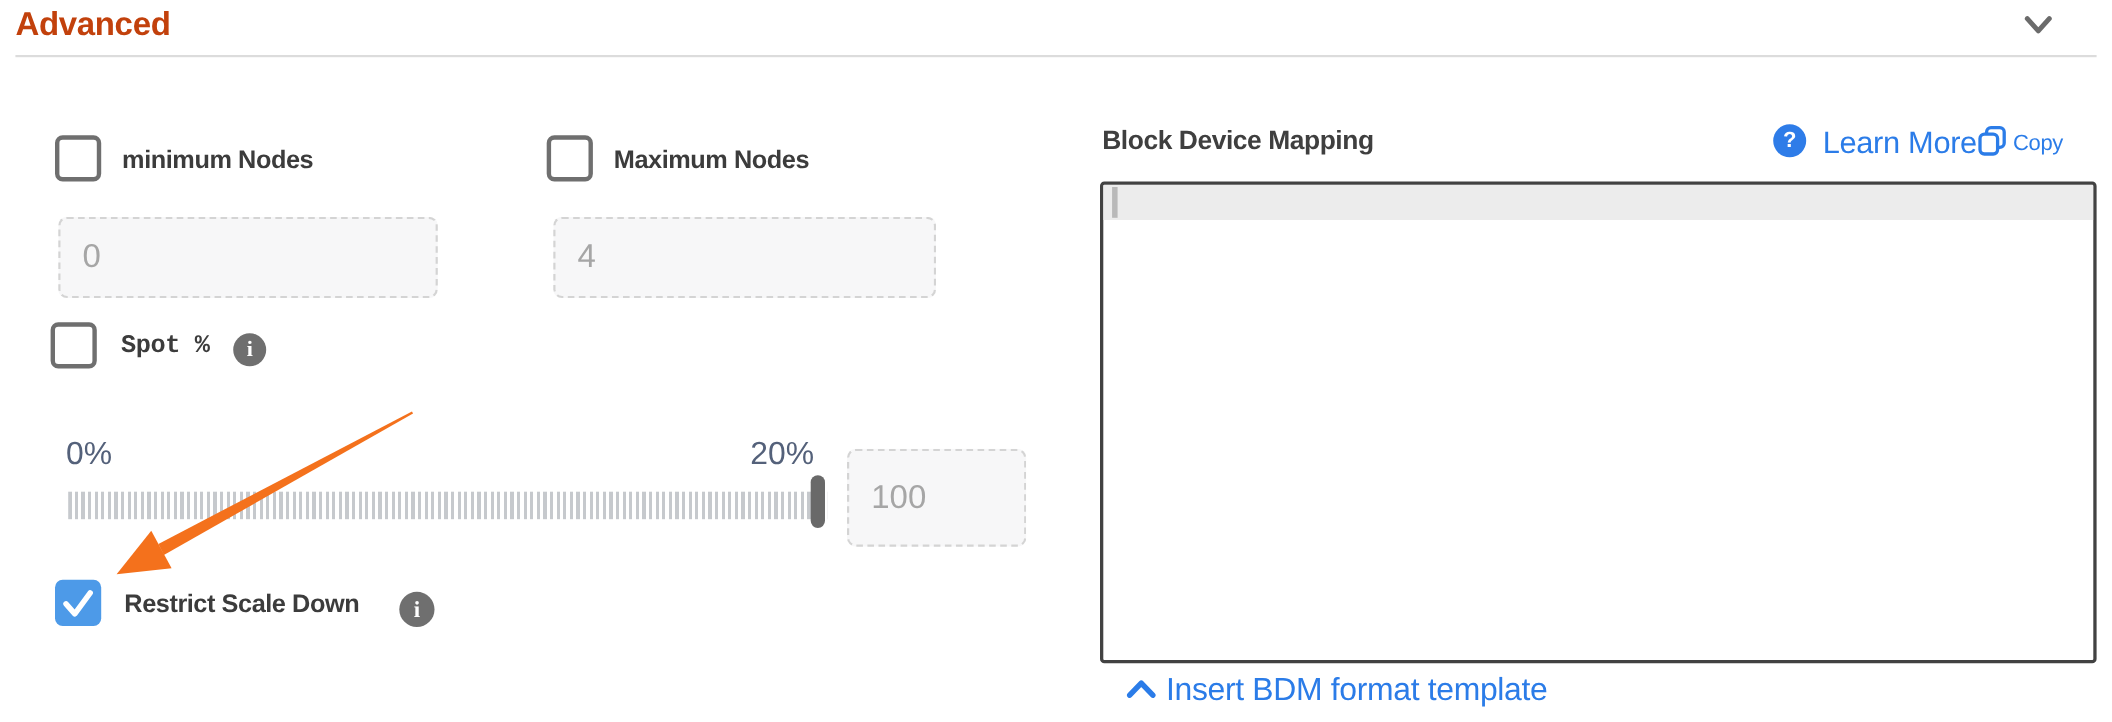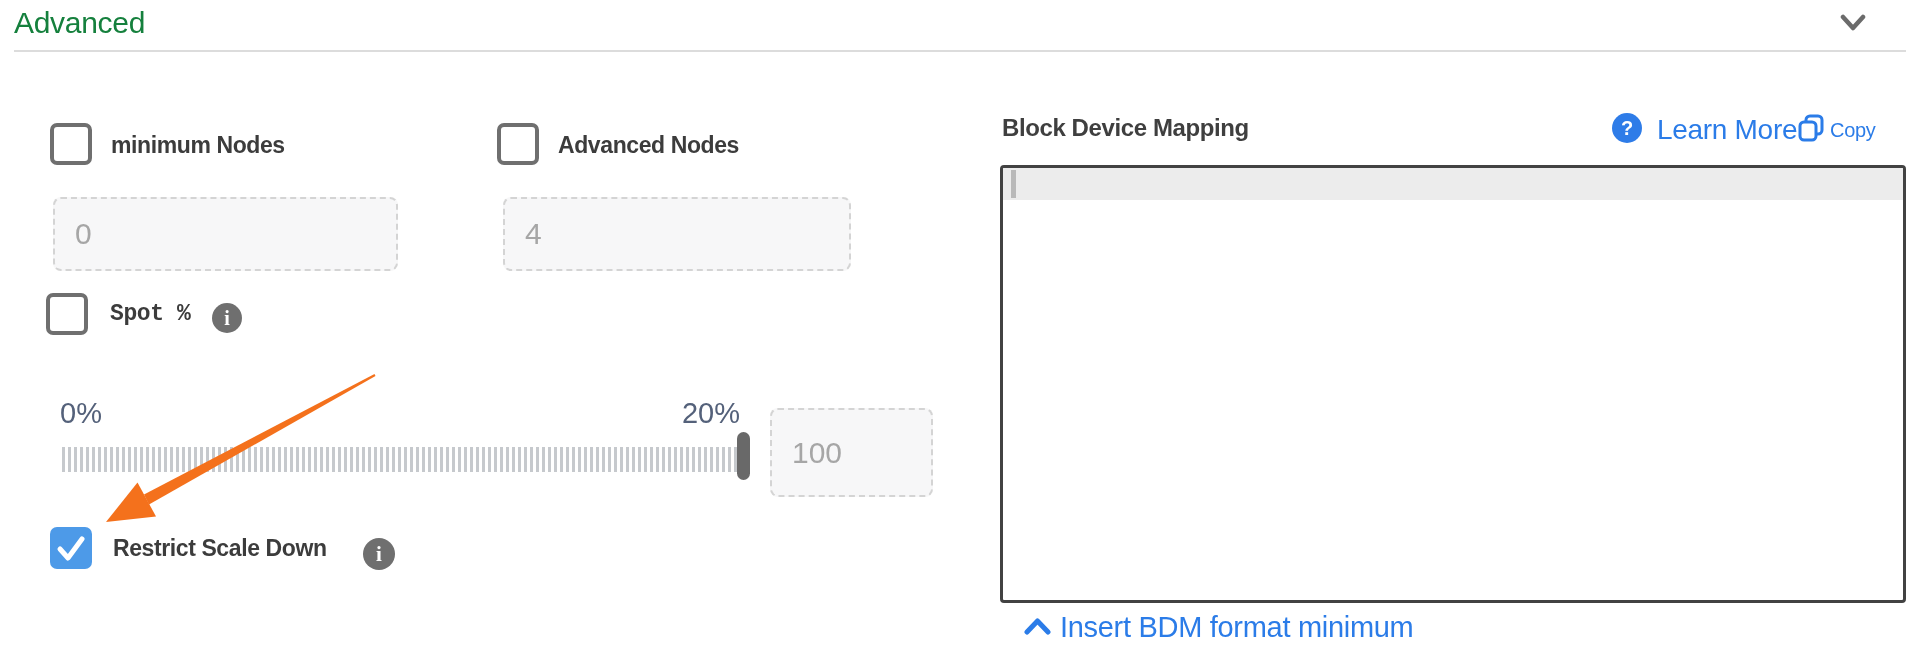--- a/index.html
+++ b/index.html
@@ -6,21 +6,21 @@
   html,body { background:#ffffff; }
   .page {
     position:relative; width:1920px; height:656px; overflow:hidden;
     background:#ffffff;
     font-family:"Liberation Sans","DejaVu Sans",sans-serif;
     color:#3d3d3d;
   }
   .abs { position:absolute; }
 
   
-  .section-title { left:14px; top:6px; font-size:30px; font-weight:400; color:#15803d; letter-spacing:-0.3px; }
+  .section-title { left:14px; top:6px; font-size:30px; font-weight:700; color:#c2410c; letter-spacing:-0.3px; }
   .header-chevron { left:1840px; top:13px; width:26px; height:19px; cursor:pointer; }
   .divider { left:14px; top:50px; width:1892px; height:2px; background:#dcdcdc; }
 
   
   .cbx {
     width:42px; height:42px; border:4px solid #6f6f6f; border-radius:7px;
     background:#fff; cursor:pointer;
   }
   .cbx.checked { border:none; background:#4d9ae8; }
   .cbx.checked svg { display:block; }
@@ -72,21 +72,21 @@
   <div class="abs section-title">Advanced</div>
   <svg class="abs header-chevron" viewBox="0 0 26 19">
     <polyline points="3,4 13,15 23,4" fill="none" stroke="#6b6b6b" stroke-width="4.5" stroke-linecap="round" stroke-linejoin="round"></polyline>
   </svg>
   <div class="abs divider"></div>
 
   <div class="abs cbx" style="left:50px; top:123px;"></div>
   <div class="abs cb-label" style="left:111px; top:128px;">minimum Nodes</div>
 
   <div class="abs cbx" style="left:497px; top:123px;"></div>
-  <div class="abs cb-label" style="left:558px; top:128px;">Advanced Nodes</div>
+  <div class="abs cb-label" style="left:558px; top:128px;">Maximum Nodes</div>
 
   <input class="abs dash-input" style="left: 53px; top: 197px; width: 345px; height: 74px;" value="0">
   <input class="abs dash-input" style="left: 503px; top: 197px; width: 348px; height: 74px;" value="4">
 
   <div class="abs cbx" style="left:46px; top:293px;"></div>
   <div class="abs cb-label" style="left:110px; top:297px;font-family:Liberation Mono, monospace;">Spot %</div>
   <div class="abs round-icon gray" style="left:212px; top:303px; width:30px; height:30px; font-size:20px;">i</div>
 
   <div class="abs slider-minmax" style="left:60px; top:398px;">0%</div>
   <div class="abs slider-minmax" style="left:640px; top:398px; width:100px; text-align:right;">20%</div>
@@ -120,15 +120,15 @@
 
   <div class="editor">
     <div class="editor-activeline"></div>
     <div class="editor-caret"></div>
     <span></span>
   </div>
 
   <svg class="abs" style="left:1024px; top:618px;" width="27" height="17" viewBox="0 0 27 17">
     <polyline points="3,14 13.5,3 24,14" fill="none" stroke="#2b7ce8" stroke-width="5" stroke-linecap="round" stroke-linejoin="round"></polyline>
   </svg>
-  <div class="abs link-text" style="left:1060px; top:610px; font-size:29px; line-height:34px;">Insert BDM format minimum</div>
+  <div class="abs link-text" style="left:1060px; top:610px; font-size:29px; line-height:34px;">Insert BDM format template</div>
 
 </div>
 
 </body></html>

